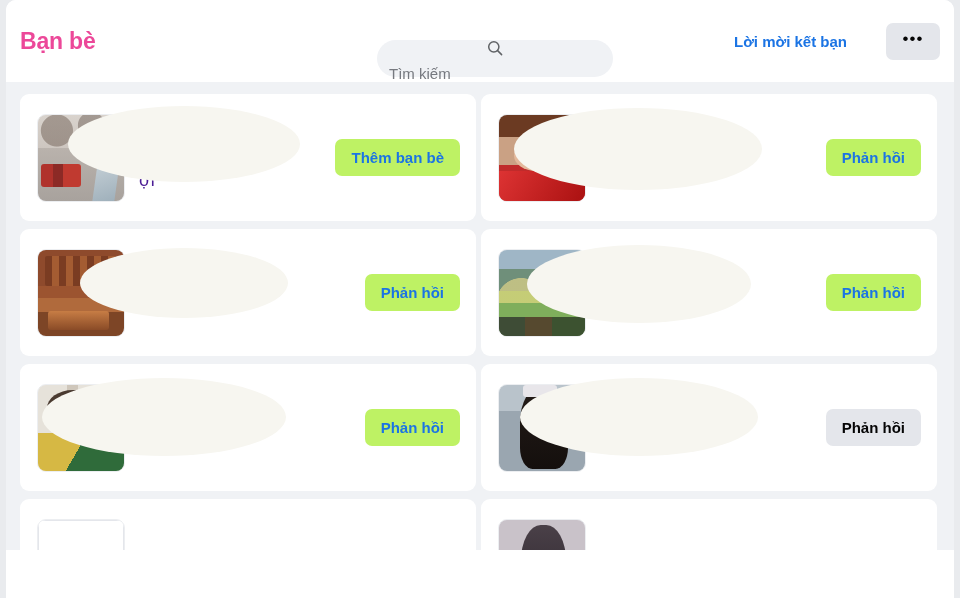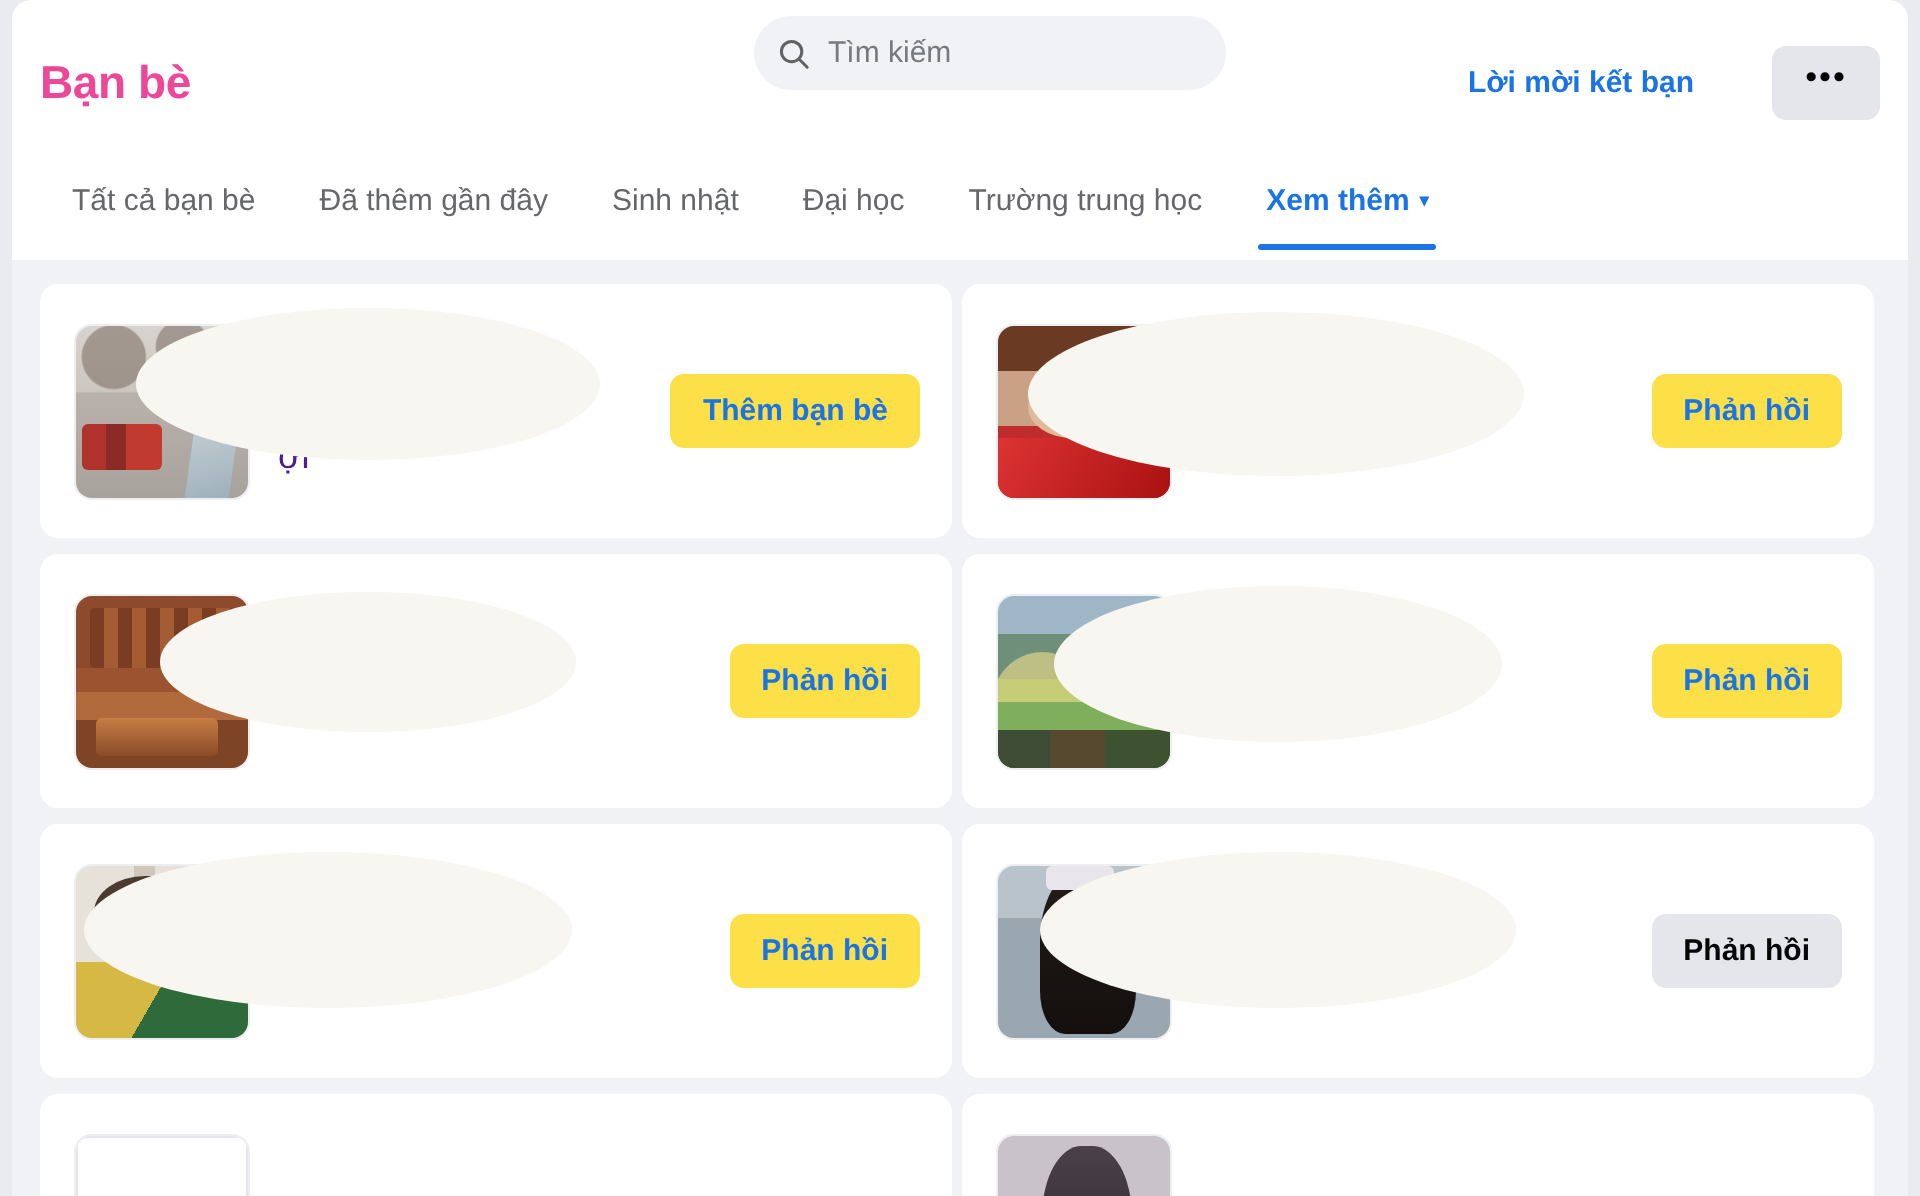--- a/index.html
+++ b/index.html
@@ -44,29 +44,30 @@
     font-size: 23px;
     font-weight: 700;
     letter-spacing: -0.2px;
     color: #ec4899;
     white-space: nowrap;
   }
 
   .search-wrap {
     position: absolute;
     left: 371px;
-    top: 8px;
+    top: 40px;
     width: 236px;
     height: 37px;
     background: #f0f2f5;
     border-radius: 20px;
     display: flex;
     align-items: center;
     padding: 0 12px;
     gap: 9px;
+    flex-direction: column;
   }
 
   .search-icon svg { display: block; }
 
   .search-input {
     border: 0;
     outline: 0;
     background: transparent;
     font-family: "Liberation Sans", sans-serif;
     font-size: 15px;
@@ -234,21 +235,21 @@
     border: 0;
     border-radius: 7px;
     height: 37px;
     padding: 0 16px;
     font-family: "Liberation Sans", sans-serif;
     font-size: 15px;
     font-weight: 600;
     cursor: pointer;
     white-space: nowrap;
   }
-  .action-btn.primary { background: #fde047; color: #1b74e4; }
+  .action-btn.primary { background: #bef264; color: #1b74e4; }
   .action-btn.neutral { background: #e4e6eb; color: #050505; }
 
   
   .redaction {
     position: absolute;
     background: #f7f6f0;
     border-radius: 50%;
     pointer-events: none;
     z-index: 5;
   }
@@ -367,40 +368,20 @@
       </span>
       <input class="search-input" type="text" placeholder="Tìm kiếm" style="">
     </div>
 
     <div class="header-actions">
       <span class="header-link">Lời mời kết bạn</span>
       <button class="more-button">•••</button>
     </div>
   </div>
 
-  <div class="tabs">
-    <div class="tab">
-      <span>Tất cả bạn bè</span>
-    </div>
-    <div class="tab">
-      <span>Đã thêm gần đây</span>
-    </div>
-    <div class="tab">
-      <span>Sinh nhật</span>
-    </div>
-    <div class="tab">
-      <span>Đại học</span>
-    </div>
-    <div class="tab">
-      <span>Trường trung học</span>
-    </div>
-    <div class="tab active">
-      <span>Xem thêm</span><span class="caret">▾</span>
-    </div>
-  </div>
 
   <div class="content">
     <div class="card-grid">
 
       <div class="friend-card">
         <div class="avatar">
           <div class="avatar-art art-street"></div>
         </div>
         <div class="card-body">
           <div class="friend-name">ư Kim</div>

